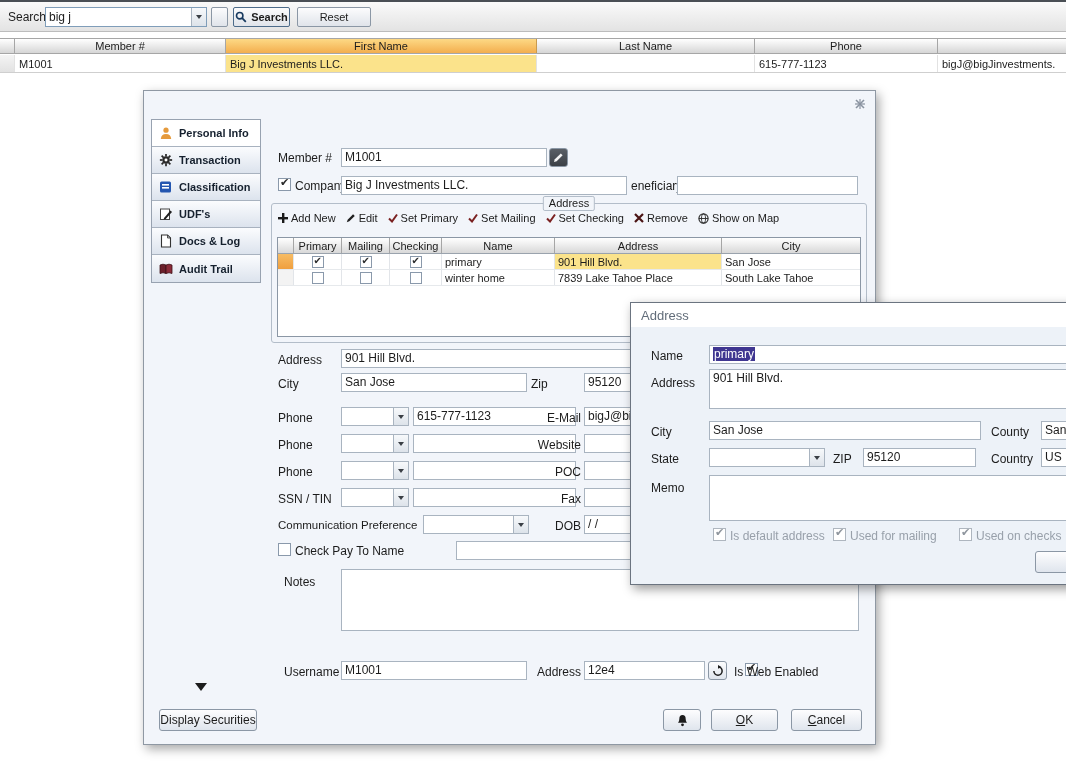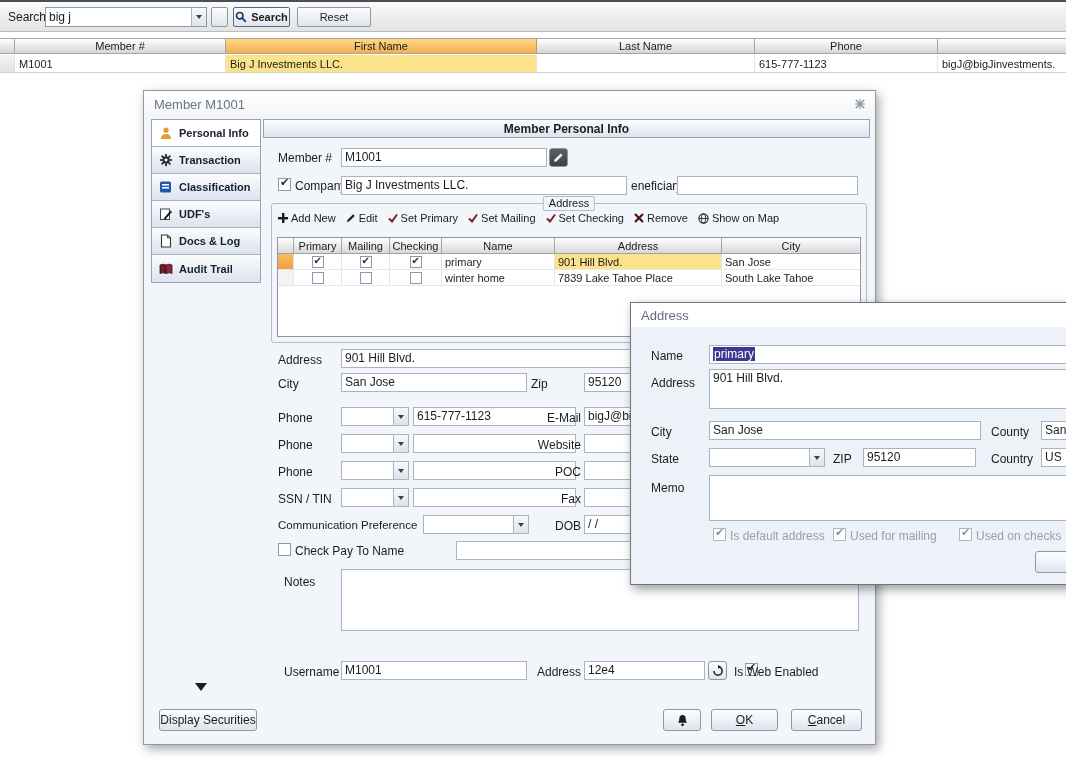--- a/index.html
+++ b/index.html
@@ -123,23 +123,20 @@
       <div class="gc sel" style="width:15px"></div>
       <div class="gc" style="width:211px">M1001</div>
       <div class="gc hl" style="width:311px">Big J Investments LLC.</div>
       <div class="gc" style="width:218px"></div>
       <div class="gc" style="width:183px">615-777-1123</div>
       <div class="gc" style="width:128px;border-right:none">bigJ@bigJinvestments.</div>
     </div>
   </div>
 
   <div class="mdlg">
-    <div class="dtitle">
-      <span>Member M1001</span>
-    </div>
     <div class="abs" style="right:10px;top:8px">
       <svg width="10" height="10" viewBox="0 0 10 10">
         <line x1="1" y1="1" x2="9" y2="9" stroke="#8a93a0" stroke-width="1.6"></line>
         <line x1="9" y1="1" x2="1" y2="9" stroke="#8a93a0" stroke-width="1.6"></line>
         <line x1="5" y1="0" x2="5" y2="10" stroke="#8a93a0" stroke-width="1.2"></line>
         <line x1="0" y1="5" x2="10" y2="5" stroke="#8a93a0" stroke-width="1.2"></line>
       </svg>
     </div>
 
     <div class="tabstrip">
@@ -196,23 +193,20 @@
         </svg>
         <span>Audit Trail</span>
       </div>
     </div>
     <div class="abs" style="left:51px;top:592px">
       <svg width="12" height="8" viewBox="0 0 12 8">
           <path d="M0 0 h12 l-6 8z" fill="#1c1c1c"></path>
         </svg>
     </div>
 
-    <div class="hdrband">
-      <span>Member Personal Info</span>
-    </div>
 
     <span class="lbl" style="left:134px;top:60px">Member #</span>
     <div class="fld" style="left:197px;top:57px;width:206px">M1001</div>
     <div class="pbtn" style="left:405px;top:57px;width:19px;height:19px;background:linear-gradient(#5a5f66,#3c4046)">
       <svg width="11" height="11" viewBox="0 0 12 12">
         <path d="M1 11 L2 8 L8.5 1.5 L10.5 3.5 L4 10z" fill="#f5f5f5"></path>
       </svg>
     </div>
 
     <span class="cb checked" style="position:absolute;left:134px;top:87px"></span>

